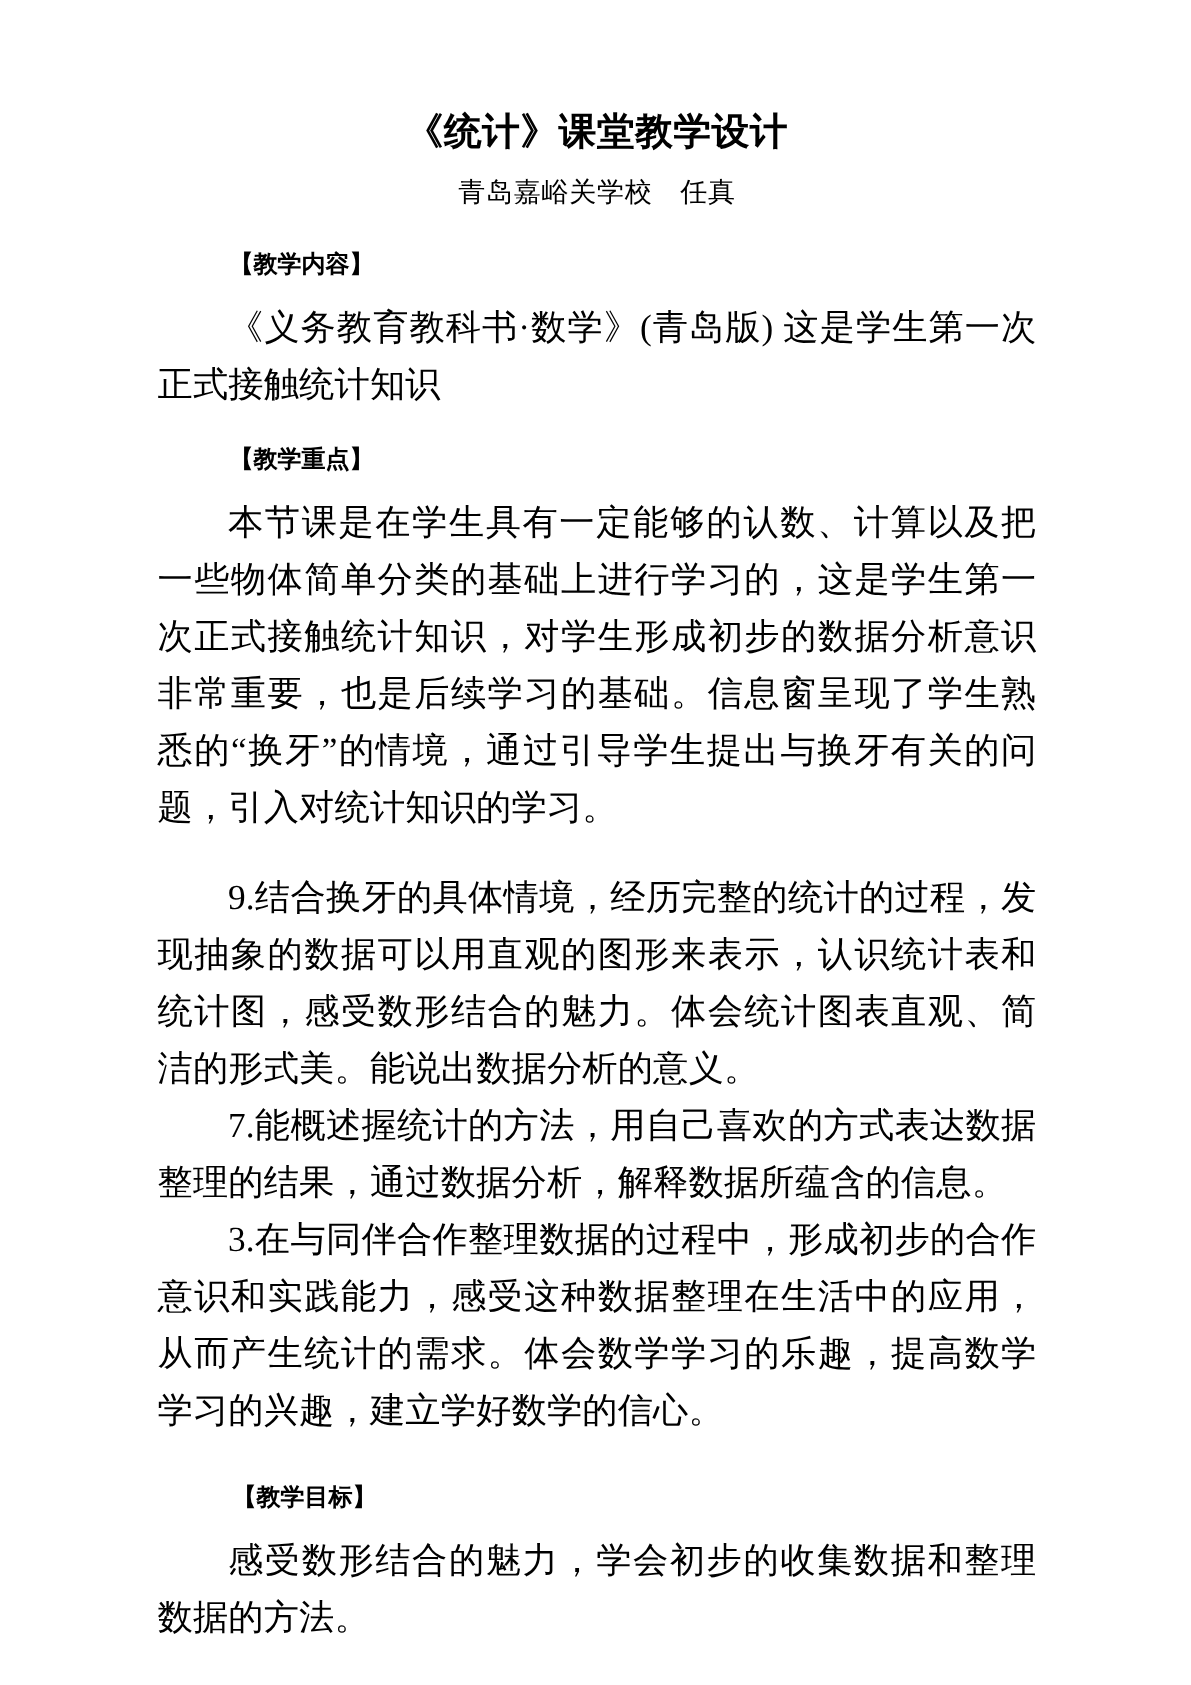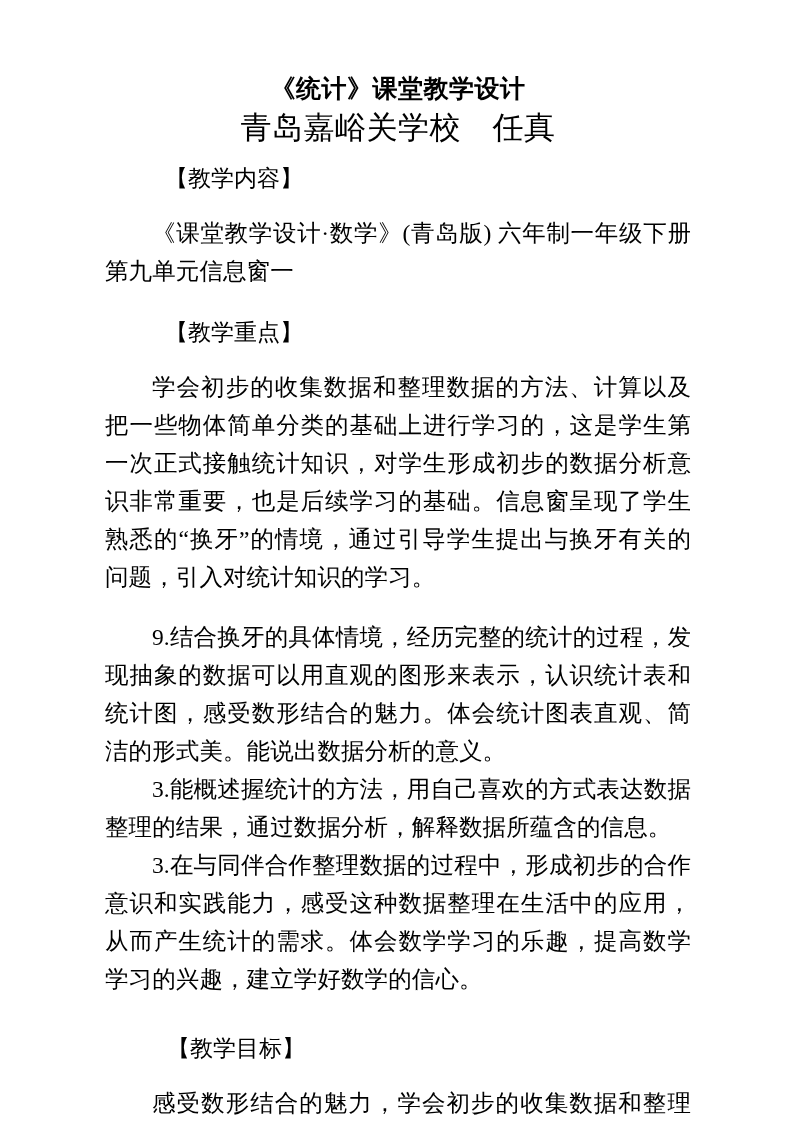--- a/index.html
+++ b/index.html
@@ -31,35 +31,35 @@
   .doc-title {
     font-size: 25px;
     font-weight: bold;
     text-align: center;
     line-height: 34px;
     letter-spacing: 0.5px;
     margin: 0 0 6px 0;
     white-space: pre;
   }
   .doc-subtitle {
-    font-size: 31px;
+    font-size: 18px;
     font-weight: normal;
     text-align: center;
     line-height: 32px;
     letter-spacing: 0.5px;
     margin: 0 0 14px 0;
     white-space: pre;
   }
 
   
   .section-heading {
-    font-size: 23px;
-    font-weight: normal;
+    font-size: 16px;
+    font-weight: bold;
     line-height: 38px;
-    margin: 16px;
+    margin: 4px;
     text-indent: 44px;
     white-space: pre;
   }
   .section-heading.wide-indent {
     text-indent: 46px;
   }
 
   
   .para {
     font-size: 23.5px;
@@ -80,31 +80,31 @@
 <body>
 
 <div class="page">
   <div class="content">
 
     <h1 class="doc-title">《统计》课堂教学设计</h1>
 
     <div class="doc-subtitle">青岛嘉峪关学校　任真</div>
 
     <div class="section-heading">【教学内容】</div>
-    <p class="para">《课堂教学设计·数学》(青岛版) 六年制一年级下册第九单元信息窗一</p>
+    <p class="para">《义务教育教科书·数学》(青岛版) 这是学生第一次正式接触统计知识</p>
 
     <div class="gap-sm"></div>
 
     <div class="section-heading">【教学重点】</div>
-    <p class="para">学会初步的收集数据和整理数据的方法、计算以及把一些物体简单分类的基础上进行学习的，这是学生第一次正式接触统计知识，对学生形成初步的数据分析意识非常重要，也是后续学习的基础。信息窗呈现了学生熟悉的“换牙”的情境，通过引导学生提出与换牙有关的问题，引入对统计知识的学习。</p>
+    <p class="para">本节课是在学生具有一定能够的认数、计算以及把一些物体简单分类的基础上进行学习的，这是学生第一次正式接触统计知识，对学生形成初步的数据分析意识非常重要，也是后续学习的基础。信息窗呈现了学生熟悉的“换牙”的情境，通过引导学生提出与换牙有关的问题，引入对统计知识的学习。</p>
 
     <div class="gap-lg"></div>
 
     <p class="para">9.结合换牙的具体情境，经历完整的统计的过程，发现抽象的数据可以用直观的图形来表示，认识统计表和统计图，感受数形结合的魅力。体会统计图表直观、简洁的形式美。能说出数据分析的意义。</p>
-    <p class="para">3.能概述握统计的方法，用自己喜欢的方式表达数据整理的结果，通过数据分析，解释数据所蕴含的信息。</p>
+    <p class="para">7.能概述握统计的方法，用自己喜欢的方式表达数据整理的结果，通过数据分析，解释数据所蕴含的信息。</p>
     <p class="para">3.在与同伴合作整理数据的过程中，形成初步的合作意识和实践能力，感受这种数据整理在生活中的应用，从而产生统计的需求。体会数学学习的乐趣，提高数学学习的兴趣，建立学好数学的信心。</p>
 
     <div class="gap-md"></div>
 
     <div class="section-heading wide-indent">【教学目标】</div>
     <p class="para">感受数形结合的魅力，学会初步的收集数据和整理数据的方法。</p>
 
   </div>
 </div>
 

